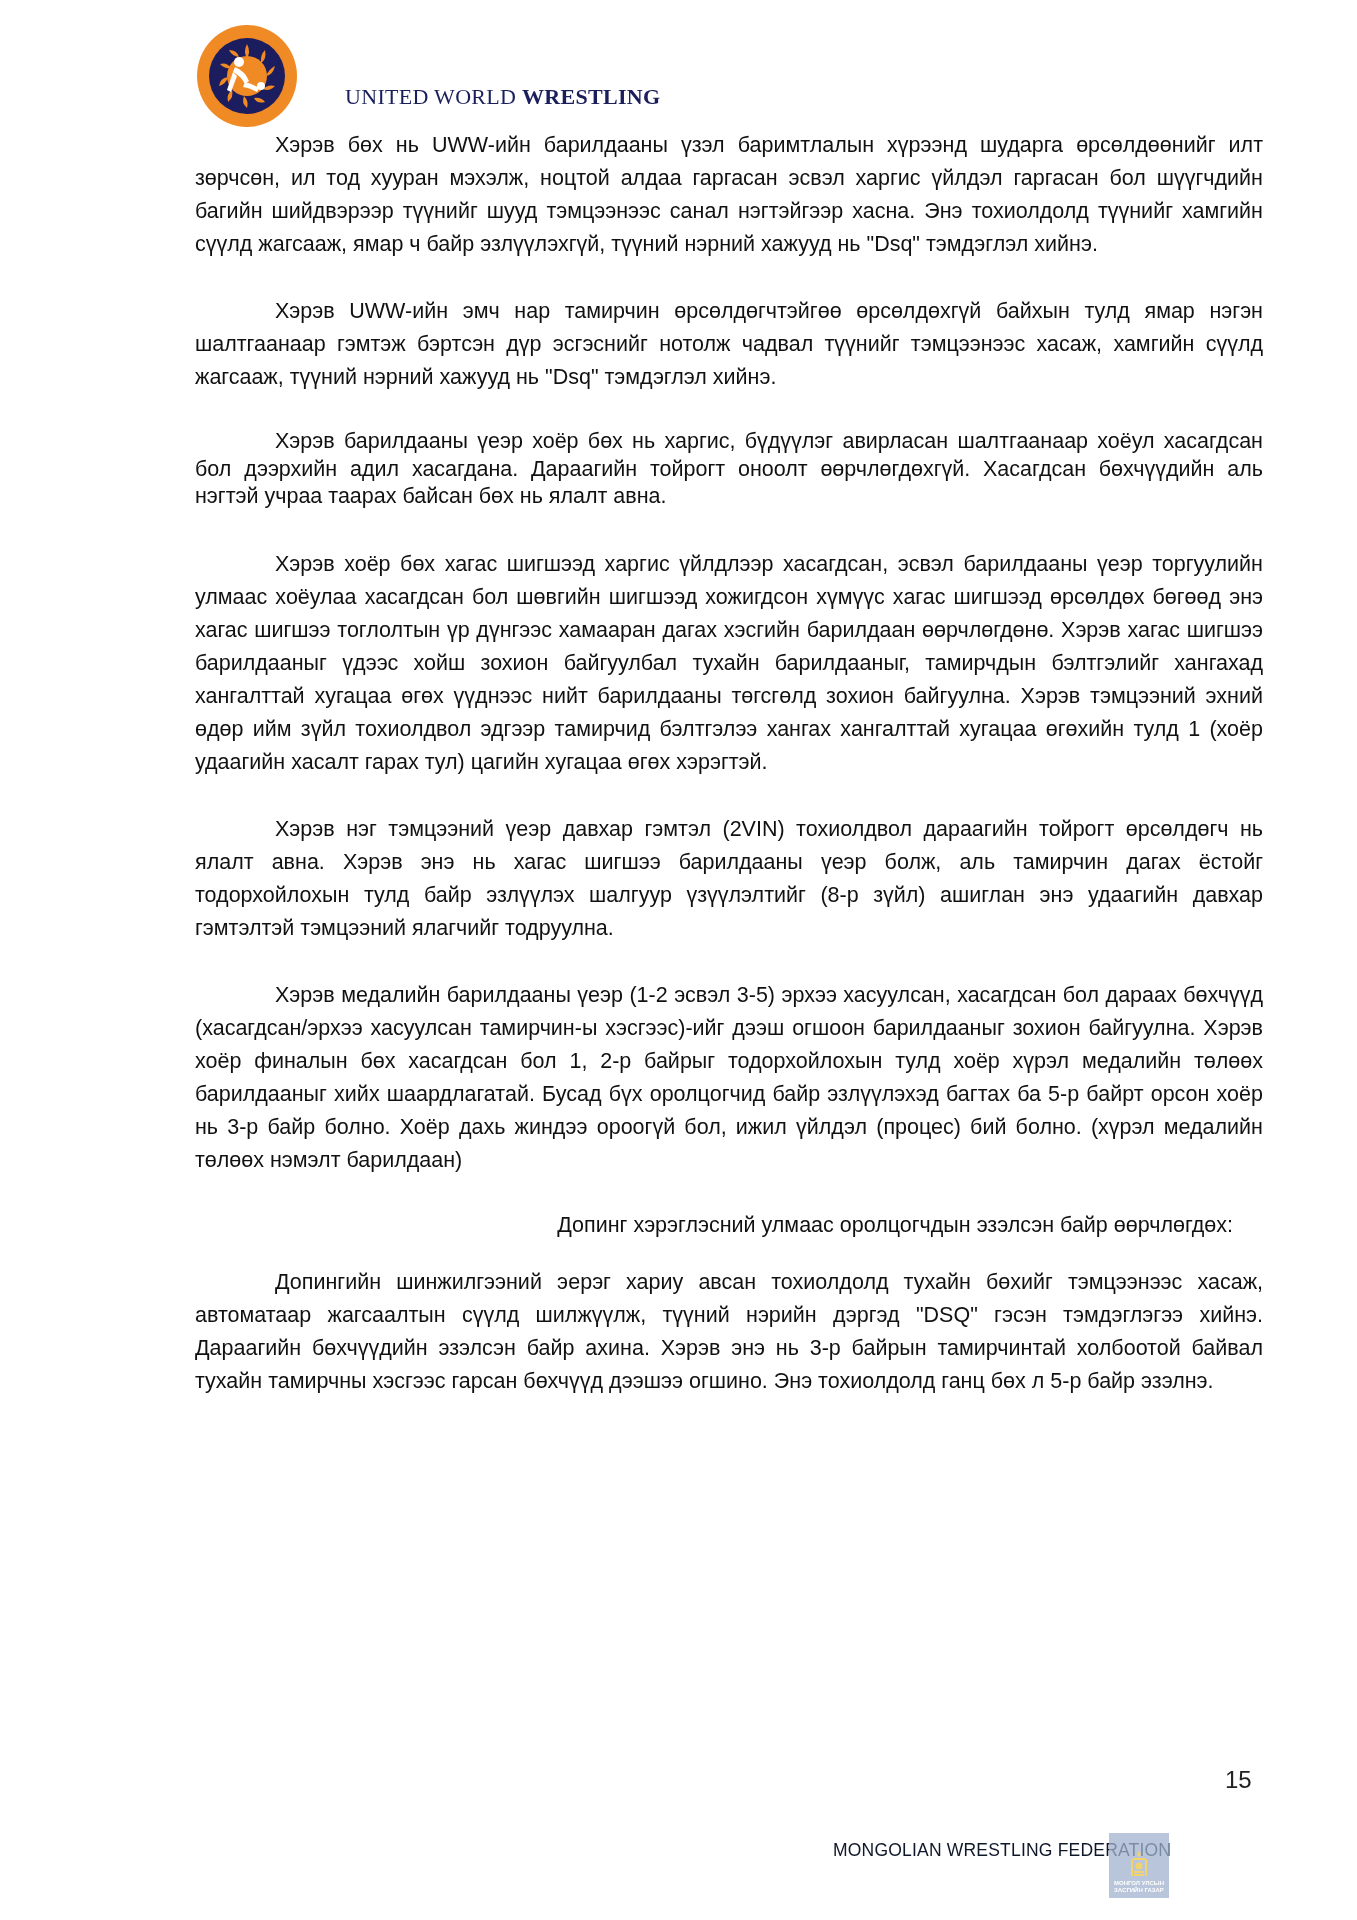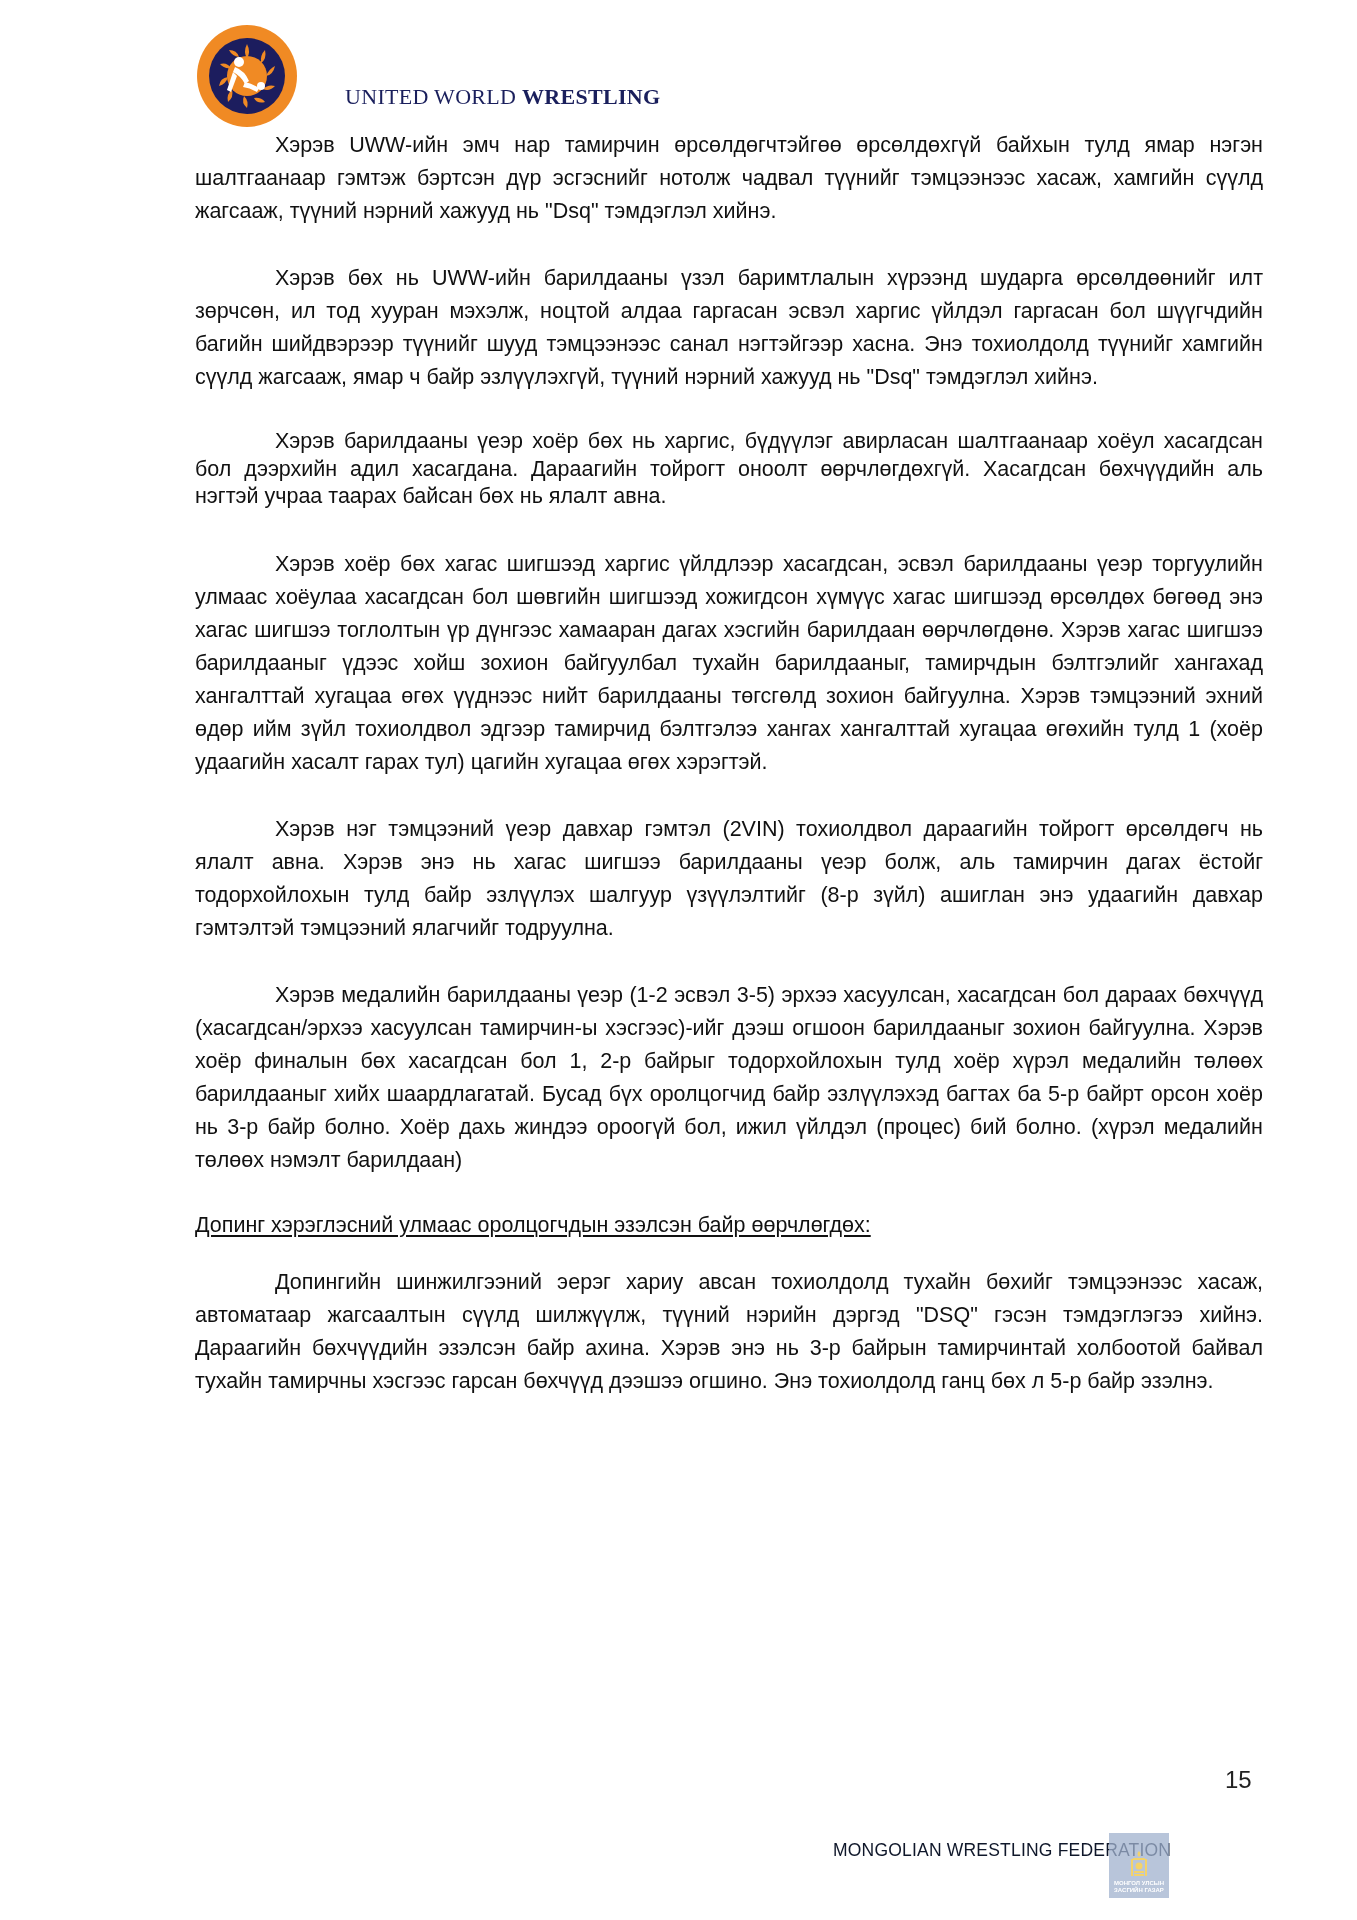--- a/index.html
+++ b/index.html
@@ -4,21 +4,21 @@
 <style>
   html, body { margin: 0; padding: 0; background: #ffffff; }
   body { width: 1357px; height: 1920px; position: relative; overflow: hidden; font-family: "Liberation Sans", sans-serif; color: #111; }
   .logo { position: absolute; left: 195px; top: 24px; width: 104px; height: 104px; }
   .org-title { position: absolute; left: 345px; top: 84px; font-family: "Liberation Serif", serif; font-size: 22px; color: #1a1f5c; letter-spacing: 0.3px; white-space: nowrap; }
   .org-title .bold { font-weight: bold; }
   .content { position: absolute; left: 195px; top: 129px; width: 1068px; }
   .para { font-size: 21.5px; line-height: 33px; text-align: justify; text-indent: 80px; margin: 0 0 34px 0; }
   .para.tight { line-height: 27.5px; }
   .center-line { font-size: 21.5px; line-height: 33px; text-align: center; margin: 0 0 22px 0; }
-  .heading { font-size: 21.5px; line-height: 33px; text-align: left; text-decoration: underline; text-decoration-thickness: 2px; text-underline-offset: 3px; margin: 0 0 24px 0; padding-right: 30px; }
+  .heading { font-size: 21.5px; line-height: 33px; text-align: right; text-decoration-thickness: 2px; text-underline-offset: 3px; margin: 0 0 24px 0; padding-right: 30px; }
   .footer-org { position: absolute; left: 833px; top: 1840px; font-size: 17.5px; color: #0f172a; letter-spacing: 0.2px; white-space: nowrap; }
   .page-num { position: absolute; left: 1225px; top: 1766px; font-size: 24px; color: #222; }
   .stamp { position: absolute; left: 1109px; top: 1833px; width: 60px; height: 65px; background: rgba(160,178,205,0.75); display: flex; flex-direction: column; align-items: center; justify-content: flex-end; padding-bottom: 4px; box-sizing: border-box; }
   .stamp svg { margin-bottom: 3px; }
   .stamp-text { font-size: 6px; line-height: 7px; color: #fff; text-align: center; font-weight: bold; }
 </style>
 </head>
 <body>
 
 <div class="logo">
@@ -44,22 +44,22 @@
       <path d="M38 48 l-6 18 l4 2 l6-16z"></path>
       <circle cx="66" cy="62" r="4"></circle>
       <path d="M50 58 q8 2 14 6 l-2 4 q-7-4-14-5z"></path>
     </g>
   </svg>
 </div>
 
 <div class="org-title"><span>UNITED WORLD </span><span class="bold">WRESTLING</span></div>
 
 <div class="content">
+  <p class="para">Хэрэв бөх нь UWW-ийн барилдааны үзэл баримтлалын хүрээнд шударга өрсөлдөөнийг илт зөрчсөн, ил тод хууран мэхэлж, ноцтой алдаа гаргасан эсвэл харгис үйлдэл гаргасан бол шүүгчдийн багийн шийдвэрээр түүнийг шууд тэмцээнээс санал нэгтэйгээр хасна. Энэ тохиолдолд түүнийг хамгийн сүүлд жагсааж, ямар ч байр эзлүүлэхгүй, түүний нэрний хажууд нь "Dsq" тэмдэглэл хийнэ.</p>
   <p class="para">Хэрэв UWW-ийн эмч нар тамирчин өрсөлдөгчтэйгөө өрсөлдөхгүй байхын тулд ямар нэгэн шалтгаанаар гэмтэж бэртсэн дүр эсгэснийг нотолж чадвал түүнийг тэмцээнээс хасаж, хамгийн сүүлд жагсааж, түүний нэрний хажууд нь "Dsq" тэмдэглэл хийнэ.</p>
-  <p class="para">Хэрэв бөх нь UWW-ийн барилдааны үзэл баримтлалын хүрээнд шударга өрсөлдөөнийг илт зөрчсөн, ил тод хууран мэхэлж, ноцтой алдаа гаргасан эсвэл харгис үйлдэл гаргасан бол шүүгчдийн багийн шийдвэрээр түүнийг шууд тэмцээнээс санал нэгтэйгээр хасна. Энэ тохиолдолд түүнийг хамгийн сүүлд жагсааж, ямар ч байр эзлүүлэхгүй, түүний нэрний хажууд нь "Dsq" тэмдэглэл хийнэ.</p>
   <p class="para tight" style="margin-bottom:37px;">Хэрэв барилдааны үеэр хоёр бөх нь харгис, бүдүүлэг авирласан шалтгаанаар хоёул хасагдсан бол дээрхийн адил хасагдана. Дараагийн тойрогт оноолт  өөрчлөгдөхгүй. Хасагдсан бөхчүүдийн аль нэгтэй учраа таарах байсан бөх нь ялалт авна.</p>
   <p class="para">Хэрэв хоёр бөх хагас шигшээд харгис үйлдлээр хасагдсан, эсвэл барилдааны үеэр торгуулийн улмаас хоёулаа хасагдсан бол шөвгийн шигшээд хожигдсон хүмүүс хагас шигшээд өрсөлдөх бөгөөд энэ хагас шигшээ тоглолтын үр дүнгээс хамааран дагах хэсгийн барилдаан өөрчлөгдөнө. Хэрэв хагас шигшээ барилдааныг үдээс хойш зохион байгуулбал тухайн барилдааныг, тамирчдын бэлтгэлийг хангахад хангалттай хугацаа өгөх үүднээс нийт барилдааны төгсгөлд зохион байгуулна. Хэрэв тэмцээний эхний өдөр ийм зүйл тохиолдвол эдгээр тамирчид бэлтгэлээ хангах хангалттай хугацаа өгөхийн тулд 1 (хоёр удаагийн хасалт гарах тул) цагийн хугацаа өгөх хэрэгтэй.</p>
   <p class="para">Хэрэв нэг тэмцээний үеэр давхар гэмтэл (2VIN) тохиолдвол дараагийн тойрогт өрсөлдөгч нь ялалт авна. Хэрэв энэ нь хагас шигшээ барилдааны үеэр болж, аль тамирчин дагах ёстойг тодорхойлохын тулд байр эзлүүлэх шалгуур үзүүлэлтийг (8-р зүйл) ашиглан энэ удаагийн давхар гэмтэлтэй тэмцээний ялагчийг тодруулна.</p>
   <p class="para" style="margin-bottom:32px;">Хэрэв медалийн барилдааны үеэр (1-2 эсвэл 3-5) эрхээ хасуулсан, хасагдсан бол дараах бөхчүүд (хасагдсан/эрхээ хасуулсан тамирчин-ы хэсгээс)-ийг дээш огшоон барилдааныг зохион байгуулна. Хэрэв хоёр финалын бөх хасагдсан бол 1, 2-р байрыг тодорхойлохын тулд хоёр хүрэл медалийн төлөөх барилдааныг хийх шаардлагатай. Бусад бүх оролцогчид байр эзлүүлэхэд багтах ба 5-р байрт орсон хоёр нь 3-р байр болно. Хоёр дахь жиндээ ороогүй бол, ижил үйлдэл (процес) бий болно. (хүрэл медалийн төлөөх нэмэлт барилдаан)</p>
   <p class="heading">Допинг хэрэглэсний улмаас оролцогчдын эзэлсэн байр өөрчлөгдөх:</p>
   <p class="para">Допингийн шинжилгээний эерэг хариу авсан тохиолдолд тухайн бөхийг тэмцээнээс хасаж, автоматаар жагсаалтын сүүлд шилжүүлж, түүний нэрийн дэргэд "DSQ" гэсэн тэмдэглэгээ хийнэ. Дараагийн бөхчүүдийн эзэлсэн байр ахина. Хэрэв энэ нь 3-р байрын тамирчинтай холбоотой байвал тухайн тамирчны хэсгээс гарсан бөхчүүд дээшээ огшино. Энэ тохиолдолд ганц бөх л  5-р байр эзэлнэ.</p>
 </div>
 
 <div class="footer-org">MONGOLIAN WRESTLING FEDERATION</div>
 <div class="page-num">15</div>

